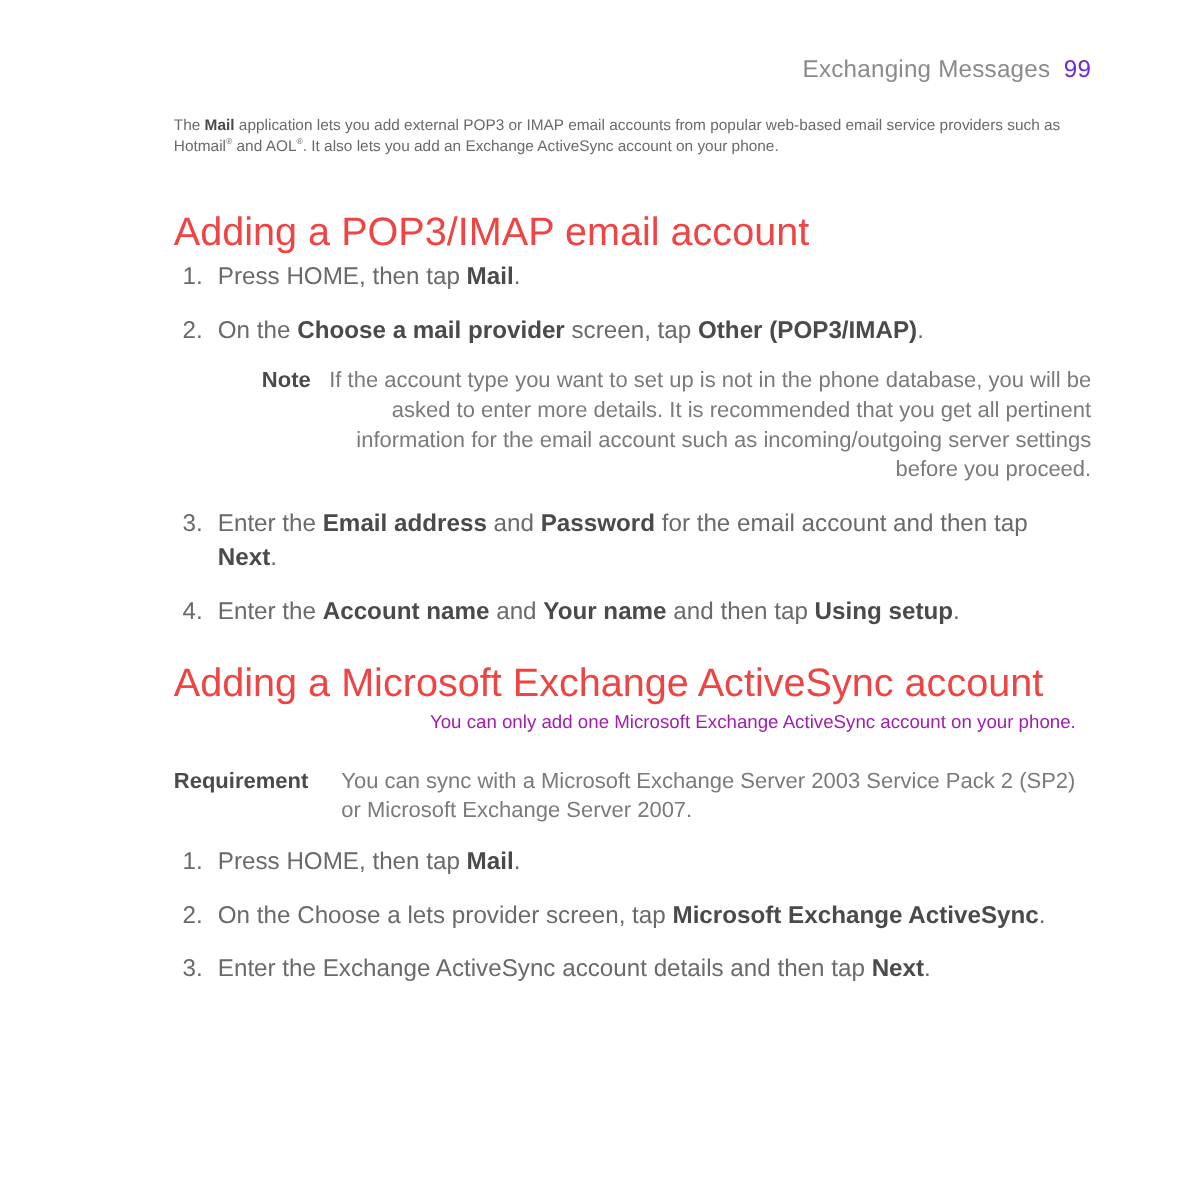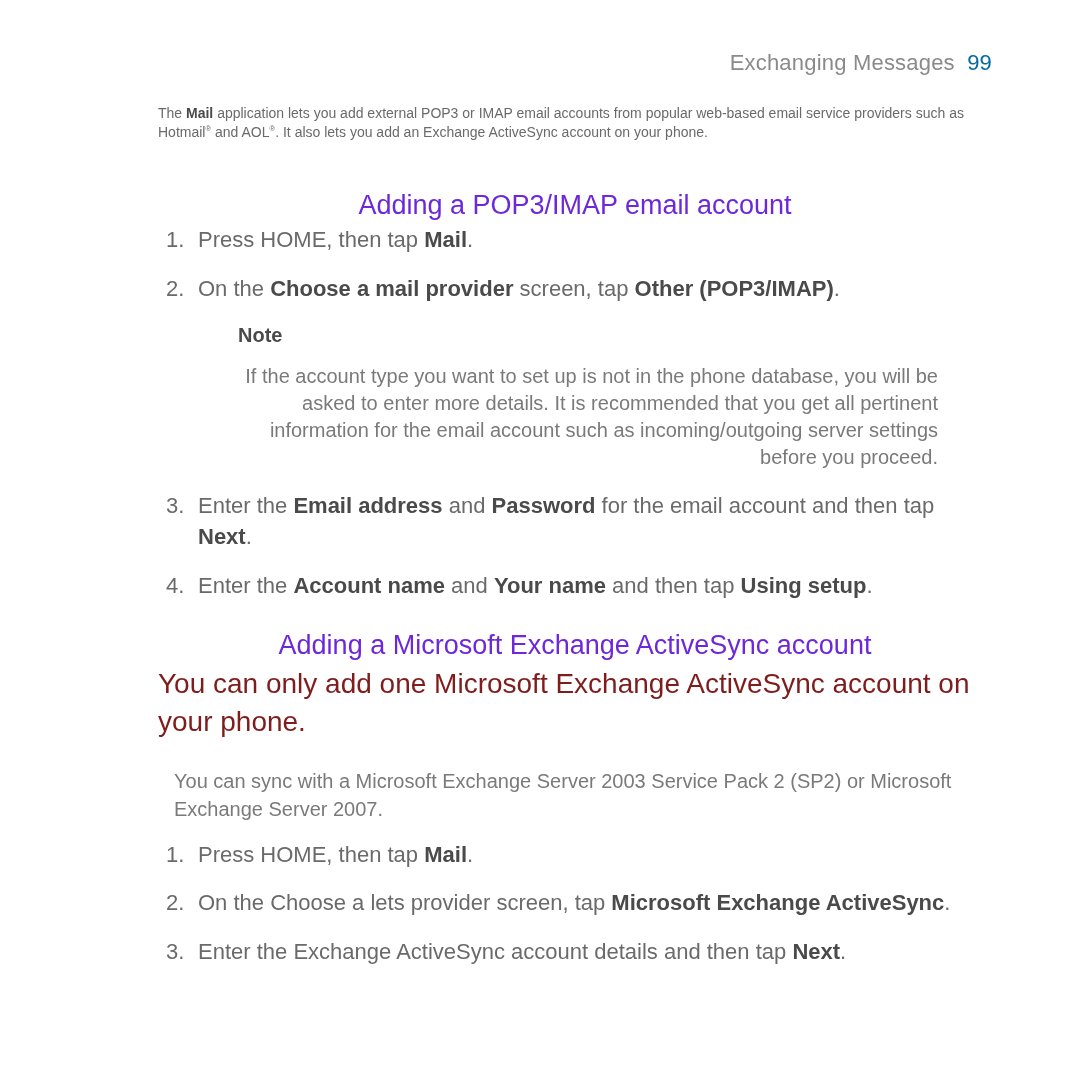--- a/index.html
+++ b/index.html
@@ -21,50 +21,50 @@
   }
   .running-head {
     text-align: right;
     font-size: 22px;
     color: #8a8a8a;
     letter-spacing: 0.2px;
     margin-bottom: 28px;
   }
   .running-head .page-number {
     margin-left: 6px;
-    color: #0369a1;
+    color: #6d28d9;
   }
   h1.section-title {
     margin: 0 0 24px 0;
     font-size: 38px;
     font-weight: 400;
     color: #555;
   }
   .intro {
     margin: 0 0 48px 58px;
     font-size: 14px;
     line-height: 1.35;
     color: #6a6a6a;
     max-width: 820px;
   }
   .intro strong { color: #4a4a4a; font-weight: 600; }
   sup { font-size: 0.55em; vertical-align: super; }
   h2.subhead {
     margin: 0 0 4px 58px;
-    font-size: 27px;
+    font-size: 36px;
     font-weight: 400;
-    color: #6d28d9;
-    text-align: center;
+    color: #ef4444;
   }
   p.body {
     margin: 4px 0 28px 58px;
-    font-size: 28px;
+    font-size: 17px;
     line-height: 1.35;
-    color: #7f1d1d;
+    color: #a21caf;
     max-width: 820px;
+    text-align: right;
   }
   ol.steps {
     list-style: none;
     margin: 0 0 28px 58px;
     padding: 0;
     counter-reset: step;
     max-width: 840px;
   }
   ol.steps > li {
     counter-increment: step;
@@ -83,21 +83,20 @@
     color: #6a6a6a;
   }
   ol.steps > li strong { color: #4a4a4a; font-weight: 600; }
   .note-block {
     margin: 18px 0 20px 40px;
     display: flex;
     gap: 14px;
     font-size: 20px;
     line-height: 1.35;
     color: #7a7a7a;
-    flex-direction: column;
   }
   .note-label {
     flex: 0 0 auto;
     color: #4a4a4a;
     font-weight: 600;
   }
   .note-body {
     flex: 1 1 auto;
     max-width: 700px;
     text-align: right;
@@ -153,20 +152,21 @@
     </li>
     <li>
       <span>Enter the </span><strong>Account name</strong><span> and </span><strong>Your name</strong><span> and then tap </span><strong>Using setup</strong><span>.</span>
     </li>
   </ol>
 
   <h2 class="subhead">Adding a Microsoft Exchange ActiveSync account</h2>
   <p class="body">You can only add one Microsoft Exchange ActiveSync account on your phone.</p>
 
   <div class="req-block">
+    <div class="req-label">Requirement</div>
     <div class="req-body">You can sync with a Microsoft Exchange Server 2003 Service Pack 2 (SP2) or Microsoft Exchange Server 2007.</div>
   </div>
 
   <ol class="steps">
     <li>
       <span>Press HOME, then tap </span><strong>Mail</strong><span>.</span>
     </li>
     <li>
       <span>On the Choose a lets provider screen, tap </span><strong>Microsoft Exchange ActiveSync</strong><span>.</span>
     </li>

